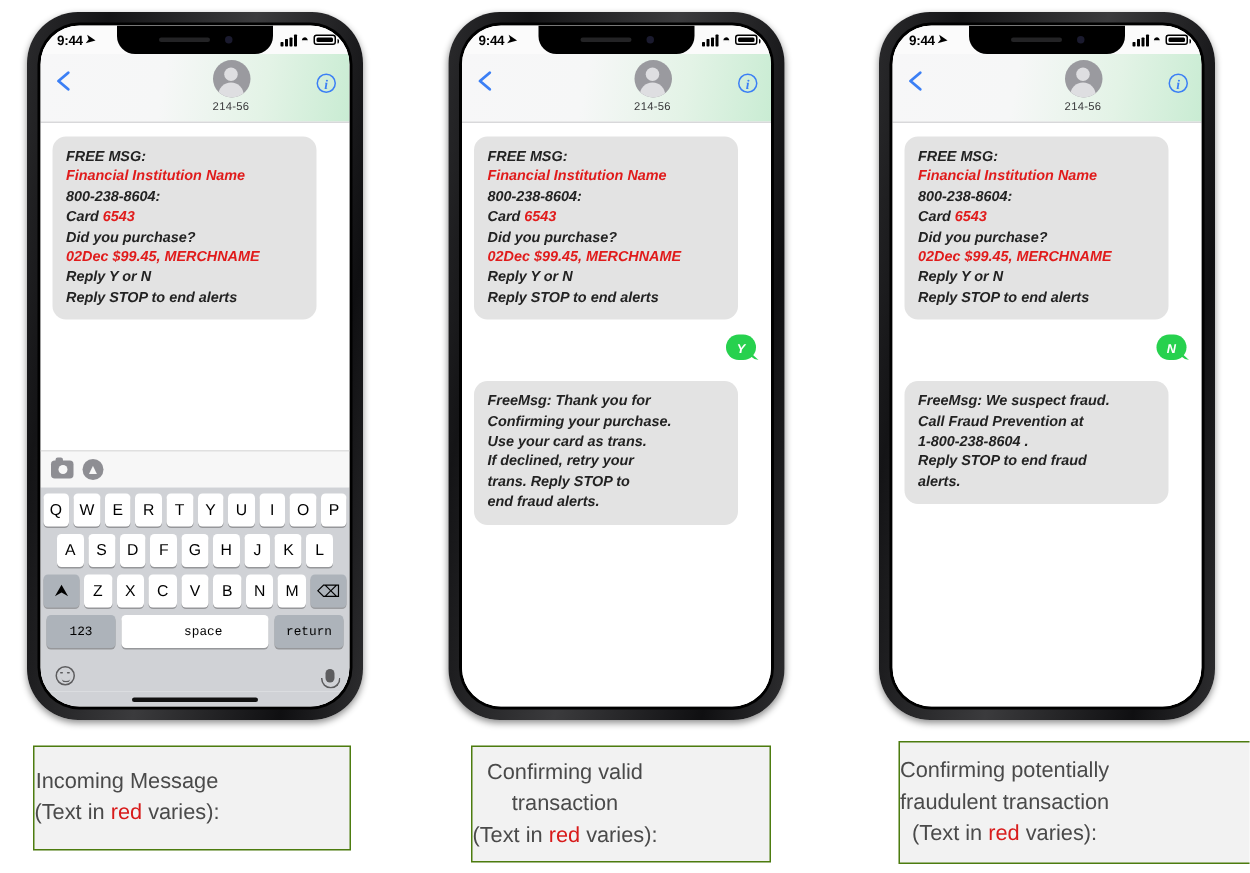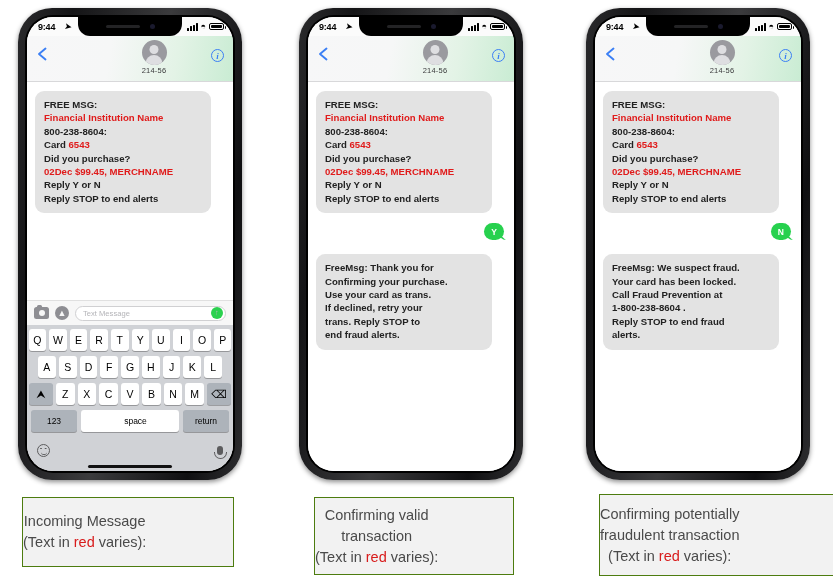--- a/index.html
+++ b/index.html
@@ -55,21 +55,21 @@
 
   
   .statusbar {
     height: 19px; flex: 0 0 19px;
     display: flex; align-items: center; justify-content: space-between;
     padding: 0 9px 0 11px;
     font-size: 9px; font-weight: bold; color: #000;
     background: #fbfbfb;
     position: relative; z-index: 20;
   }
-  .sb-left { display: flex; align-items: center; gap: 10px; letter-spacing:-.2px;}
+  .sb-left { display: flex; align-items: center; gap: 2px; letter-spacing:-.2px;}
   .loc-arrow { font-size: 8px; display:inline-block; transform: rotate(10deg); }
   .sb-right { display: flex; align-items: center; gap: 3px; }
   .bars { display: flex; align-items: flex-end; gap: 1px; height: 8px; }
   .bars i { width: 2px; background:#000; border-radius:.5px; display:block; }
   .bars i:nth-child(1){height:3px} .bars i:nth-child(2){height:4.5px}
   .bars i:nth-child(3){height:6px} .bars i:nth-child(4){height:8px}
   .wifi { font-size: 9px; line-height: 1; }
   .batt { width: 15px; height: 7.5px; border: 1px solid #000; border-radius: 2px; position: relative; }
   .batt::after { content:""; position:absolute; right:-3px; top:2px; width:1.5px; height:3.5px; background:#000; border-radius:0 1px 1px 0;}
   .batt i { position:absolute; left:1px; top:1px; bottom:1px; right:1px; background:#000; border-radius:1px; display:block;}
@@ -106,21 +106,21 @@
   .nav-info {
     position:absolute; right: 9px; top: 13px;
     width: 13px; height: 13px; border-radius:50%;
     border: 1.1px solid #3b7ff5; color:#3b7ff5;
     font-size: 9px; font-weight:600; font-style:italic;
     display:flex; align-items:center; justify-content:center;
     font-family:"Liberation Serif", serif;
   }
 
   
-  .convo { flex: 1 1 auto; background:#fff; padding: 9px 8px 0 8px; overflow:hidden; position:relative; }
+  .convo { flex: 1 1 auto; background:#fff; padding: 9px 8px 0 8px; overflow:hidden; position:relative;font-style:italic; }
   .bubble-in {
     background: #e3e3e3;
     border-radius: 9px;
     padding: 7px 9px 8px 9px;
     max-width: 176px;
     font-size: 9.6px;
     line-height: 13.4px;
     color: #222;
     font-weight: bold;
     font-family: "Liberation Sans", sans-serif;
@@ -183,21 +183,21 @@
   .key {
     background:#fff; border-radius: 3px;
     height: 22px; min-width: 17.6px; flex: 1 1 0;
     display:flex; align-items:center; justify-content:center;
     font-size: 10.5px; color:#000;
     box-shadow: 0 1px 0 rgba(0,0,0,.28);
   }
   .krow.r2 { padding: 0 9px; }
   .krow.r3 { padding: 0 0; }
   .key.wide { flex: 0 0 24px; background:#adb3ba; box-shadow:0 1px 0 rgba(0,0,0,.25); font-size:11px;}
-  .krow.r4 { gap: 4px; padding: 0 2px; }
+  .krow.r4 { gap: 4px; padding: 0 2px; font-family: Liberation Mono, monospace; }
   .key.num { flex: 0 0 46px; background:#adb3ba; font-size:8.5px; }
   .key.space { flex: 1 1 auto; background:#fff; font-size:8.5px;padding-left:11px; }
   .key.ret { flex: 0 0 46px; background:#adb3ba; font-size:8.5px; }
   .kbot { display:flex; align-items:center; justify-content:space-between; padding: 2px 8px 0 8px; height: 24px;}
   .emoji-icon { width:13px; height:13px; border-radius:50%; border:1.2px solid #5c5c5e; position:relative;}
   .emoji-icon::before{content:""; position:absolute; left:2.4px; top:3.4px; width:1.6px;height:1.6px;background:#5c5c5e;border-radius:50%;
     box-shadow:4.6px 0 0 #5c5c5e;}
   .emoji-icon::after{content:""; position:absolute; left:2.6px; top:6.8px; width:6px;height:3px;
     border-bottom:1.2px solid #5c5c5e; border-radius:0 0 6px 6px;}
   .mic-icon { width:6px; height:9px; border-radius:3px; background:#5c5c5e; position:relative;}
@@ -280,24 +280,20 @@
               <div class="ln"><span>Did you purchase?</span></div>
               <div class="ln"><span class="red">02Dec $99.45, MERCHNAME</span></div>
               <div class="ln"><span>Reply Y or N</span></div>
               <div class="ln"><span>Reply STOP to end alerts</span></div>
             </div>
         </div>
 
         <div class="inputbar">
           <span class="cam-icon"></span>
           <span class="store-icon">▲</span>
-          <div class="txtfield">
-            <span>Text Message</span>
-            <span class="send-btn">↑</span>
-          </div>
         </div>
 
         <div class="keyboard">
           <div class="krow r1">
             <span class="key">Q</span>
             <span class="key">W</span>
             <span class="key">E</span>
             <span class="key">R</span>
             <span class="key">T</span>
             <span class="key">Y</span>
@@ -466,21 +462,20 @@
               <div class="ln"><span>Did you purchase?</span></div>
               <div class="ln"><span class="red">02Dec $99.45, MERCHNAME</span></div>
               <div class="ln"><span>Reply Y or N</span></div>
               <div class="ln"><span>Reply STOP to end alerts</span></div>
             </div>
           <div class="sent-row">
             <div class="bubble-out">N</div>
           </div>
           <div class="bubble-in reply">
               <div class="ln"><span>FreeMsg: We suspect fraud.</span></div>
-              <div class="ln"><span>Your card has been locked.</span></div>
               <div class="ln"><span>Call Fraud Prevention at</span></div>
               <div class="ln"><span>1-800-238-8604 .</span></div>
               <div class="ln"><span>Reply STOP to end fraud</span></div>
               <div class="ln"><span>alerts.</span></div>
             </div>
         </div>
 
         <div class="blankfill"></div>
       </div>
     </div>

